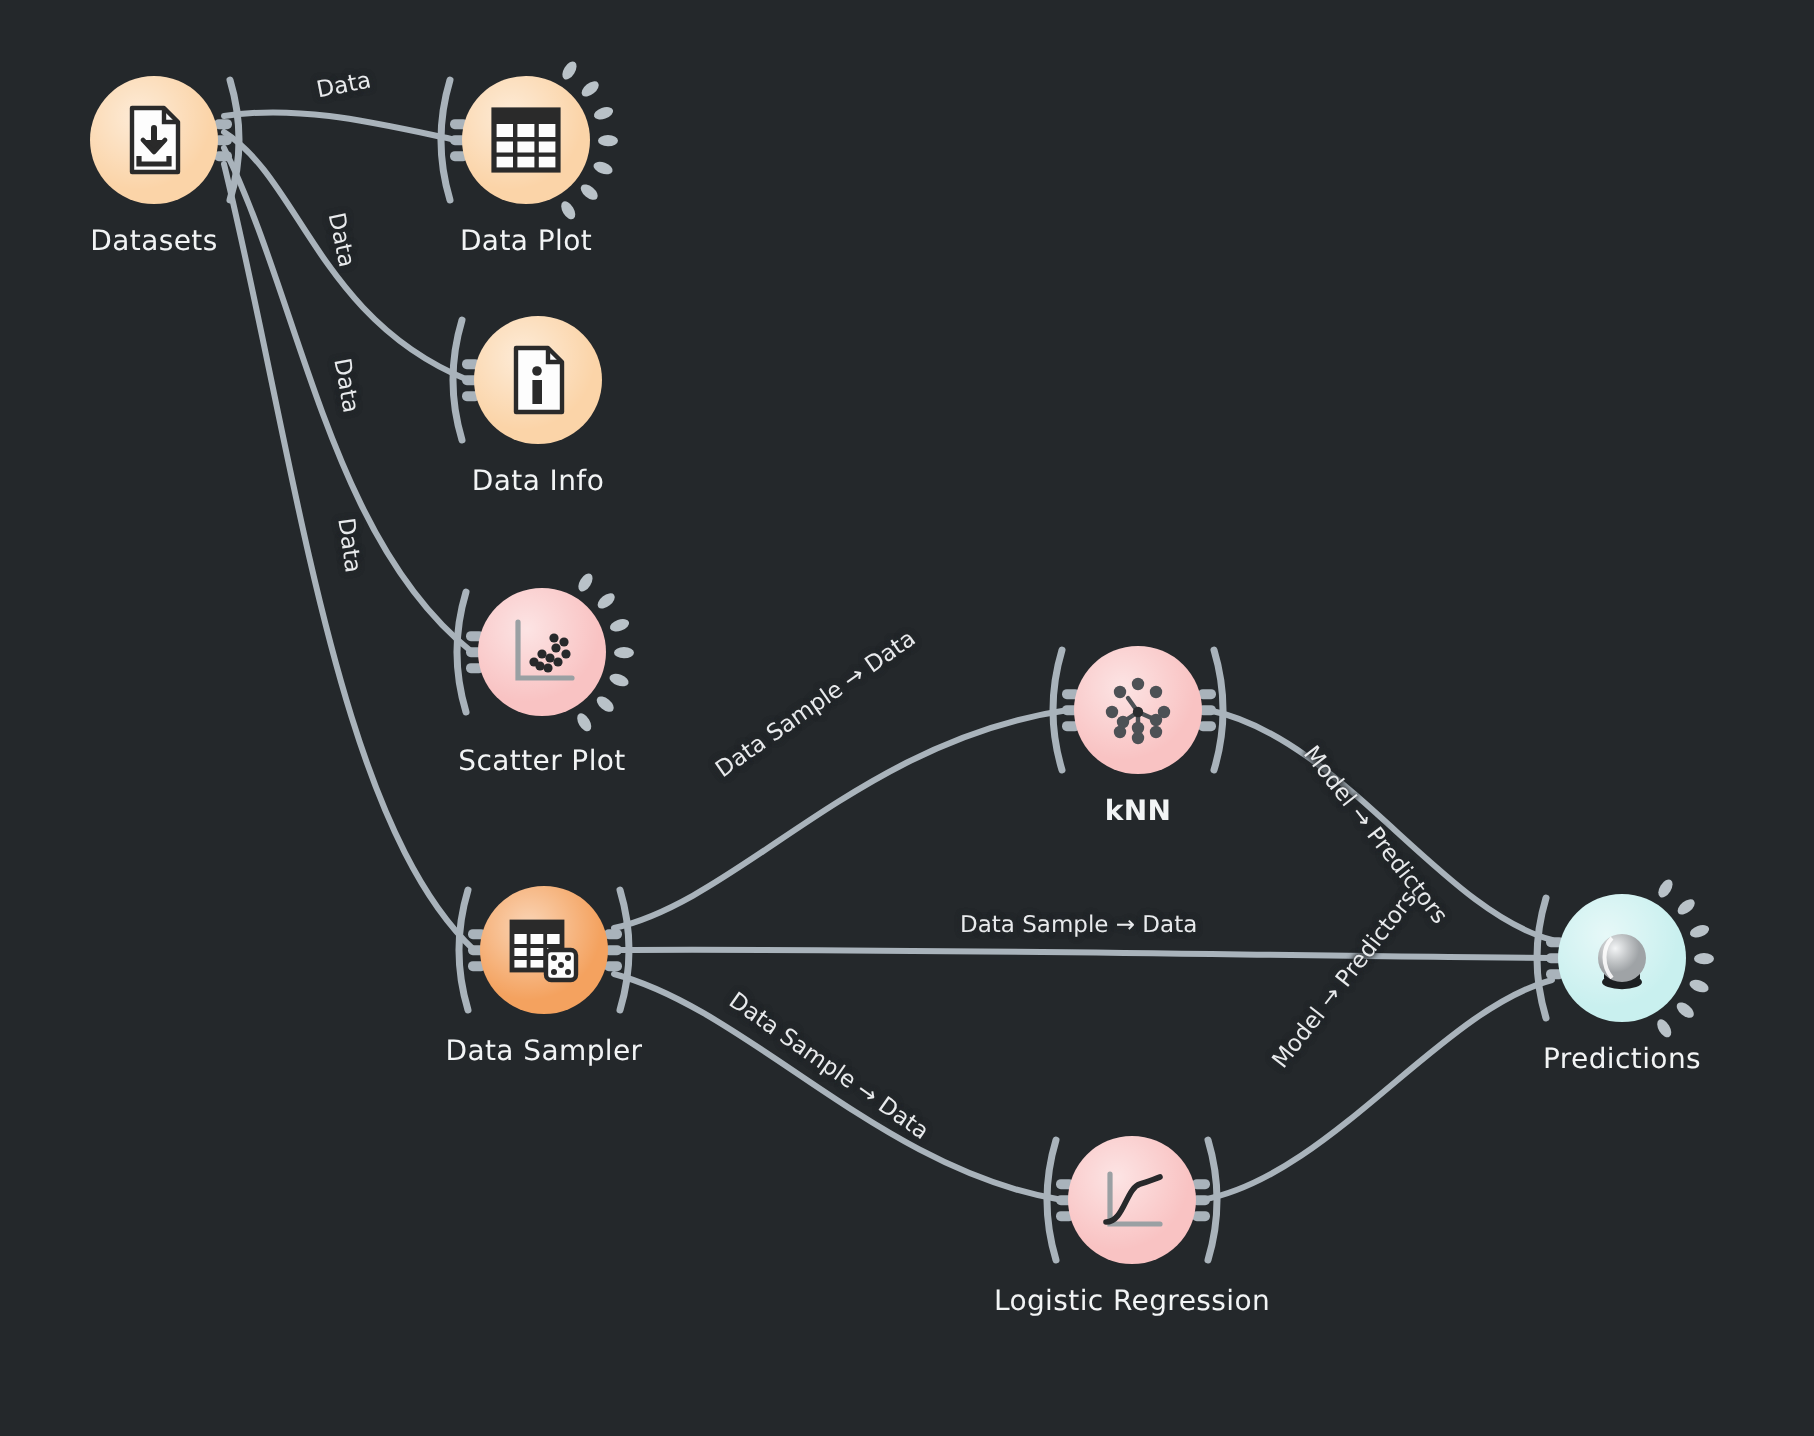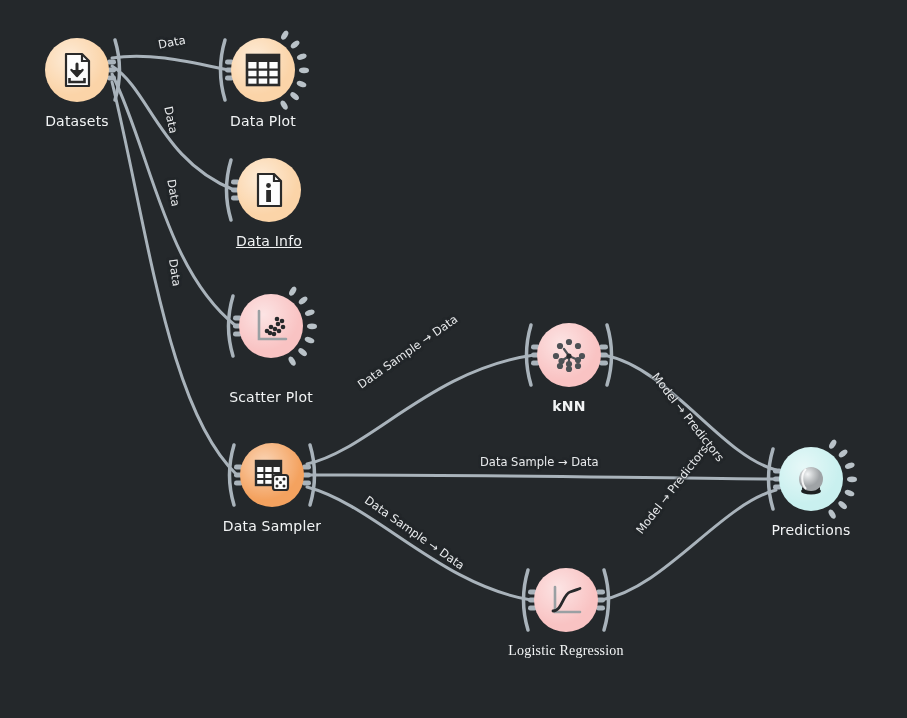--- a/index.html
+++ b/index.html
@@ -169,39 +169,39 @@
       </div>
       <div class="node">
         <div class="node-disc" style="left: 237px; top: 158px; height: 64px; width: 64px; background: radial-gradient(circle at 38% 32%, rgba(255, 255, 255, 0.55), rgba(255, 255, 255, 0) 62%), rgb(251, 212, 168);">
           <svg width="40" height="40" viewBox="0 0 40 40">
             <path d="M9 4 h16 l7 7 v25 H9 Z" fill="#fdfdfd" stroke="#2a2a2a" stroke-width="2.2" stroke-linejoin="round"></path>
             <path d="M25 4 v7 h7" fill="none" stroke="#2a2a2a" stroke-width="2.2"></path>
             <circle cx="19.5" cy="15.5" r="2.4" fill="#2a2a2a"></circle>
             <rect x="17.2" y="20" width="4.8" height="12" fill="#2a2a2a"></rect>
           </svg>
         </div>
-        <div class="node-label" style="left: 139px; top: 233px; width: 260px; text-decoration: underline;">Data Info</div>
+        <div class="node-label" style="left: 139px; top: 233px; width: 260px;">Data Info</div>
       </div>
       <div class="node">
         <div class="node-disc" style="left: 239px; top: 294px; height: 64px; width: 64px; background: radial-gradient(circle at 38% 32%, rgba(255, 255, 255, 0.55), rgba(255, 255, 255, 0) 62%), rgb(249, 195, 195);">
           <svg width="40" height="40" viewBox="0 0 40 40">
             <path d="M8 5 v28 h27" fill="none" stroke="#9aa0a3" stroke-width="2.6" stroke-linecap="round"></path>
             <circle cx="16" cy="25" r="2.3" fill="#27292b"></circle>
             <circle cx="20" cy="21" r="2.3" fill="#27292b"></circle>
             <circle cx="24" cy="23" r="2.3" fill="#27292b"></circle>
             <circle cx="27" cy="18" r="2.3" fill="#27292b"></circle>
             <circle cx="31" cy="15" r="2.3" fill="#27292b"></circle>
             <circle cx="23" cy="28" r="2.3" fill="#27292b"></circle>
             <circle cx="28" cy="25" r="2.3" fill="#27292b"></circle>
             <circle cx="19" cy="27" r="2.3" fill="#27292b"></circle>
             <circle cx="26" cy="13" r="2.3" fill="#27292b"></circle>
             <circle cx="32" cy="21" r="2.3" fill="#27292b"></circle>
           </svg>
         </div>
-        <div class="node-label" style="left: 141px; top: 389px; width: 260px;">Scatter Plot</div>
+        <div class="node-label" style="left: 141px; top: 373px; width: 260px;">Scatter Plot</div>
       </div>
       <div class="node">
         <div class="node-disc" style="left: 240px; top: 443px; height: 64px; width: 64px; background: radial-gradient(circle at 38% 32%, rgba(255, 255, 255, 0.55), rgba(255, 255, 255, 0) 62%), rgb(244, 162, 95);">
           <svg width="40" height="40" viewBox="0 0 40 40">
             <rect x="4" y="6" width="25" height="24" fill="#fdfdfd" stroke="#2a2a2a" stroke-width="2.4"></rect>
             <rect x="4" y="6" width="25" height="6" fill="#2a2a2a"></rect>
             <path d="M12.3 12 v18 M20.6 12 v18 M4 18 h25 M4 24 h25" stroke="#2a2a2a" stroke-width="1.9"></path>
             <rect x="21" y="20" width="15" height="15" rx="2.6" fill="#fdfdfd" stroke="#2a2a2a" stroke-width="2.2"></rect>
             <circle cx="25" cy="24" r="1.5" fill="#2a2a2a"></circle>
             <circle cx="32" cy="24" r="1.5" fill="#2a2a2a"></circle>
@@ -232,21 +232,21 @@
         </div>
         <div class="node-label" style="left: 439px; top: 398px; width: 260px; font-weight: bold;">kNN</div>
       </div>
       <div class="node">
         <div class="node-disc" style="left: 534px; top: 568px; height: 64px; width: 64px; background: radial-gradient(circle at 38% 32%, rgba(255, 255, 255, 0.55), rgba(255, 255, 255, 0) 62%), rgb(249, 195, 195);">
           <svg width="40" height="40" viewBox="0 0 40 40">
             <path d="M9 7 v25 h25" fill="none" stroke="#9aa0a3" stroke-width="2.6" stroke-linecap="round"></path>
             <path d="M7 31 C 16 31, 17 14, 24 12 C 29 10.5, 31 9.5, 34 8.5" fill="none" stroke="#27292b" stroke-width="2.8" stroke-linecap="round"></path>
           </svg>
         </div>
-        <div class="node-label" style="left: 436px; top: 643px; width: 260px; font-family: Liberation Serif, serif;">Logistic Regression</div>
+        <div class="node-label" style="left: 436px; top: 643px; width: 260px;">Logistic Regression</div>
       </div>
       <div class="node">
         <div class="node-disc" style="left: 779px; top: 447px; height: 64px; width: 64px; background: radial-gradient(circle at 38% 32%, rgba(255, 255, 255, 0.55), rgba(255, 255, 255, 0) 62%), rgb(201, 240, 239);">
           <svg width="40" height="40" viewBox="0 0 40 40">
             <ellipse cx="20" cy="32" rx="10" ry="3.6" fill="#1d2022"></ellipse>
             <rect x="11" y="26" width="18" height="6" rx="2.4" fill="#1d2022"></rect>
             <defs>
               <radialGradient id="ball" cx="0.36" cy="0.3">
                 <stop offset="0%" stop-color="#f3f5f6"></stop>
                 <stop offset="55%" stop-color="#c3c6c8"></stop>

